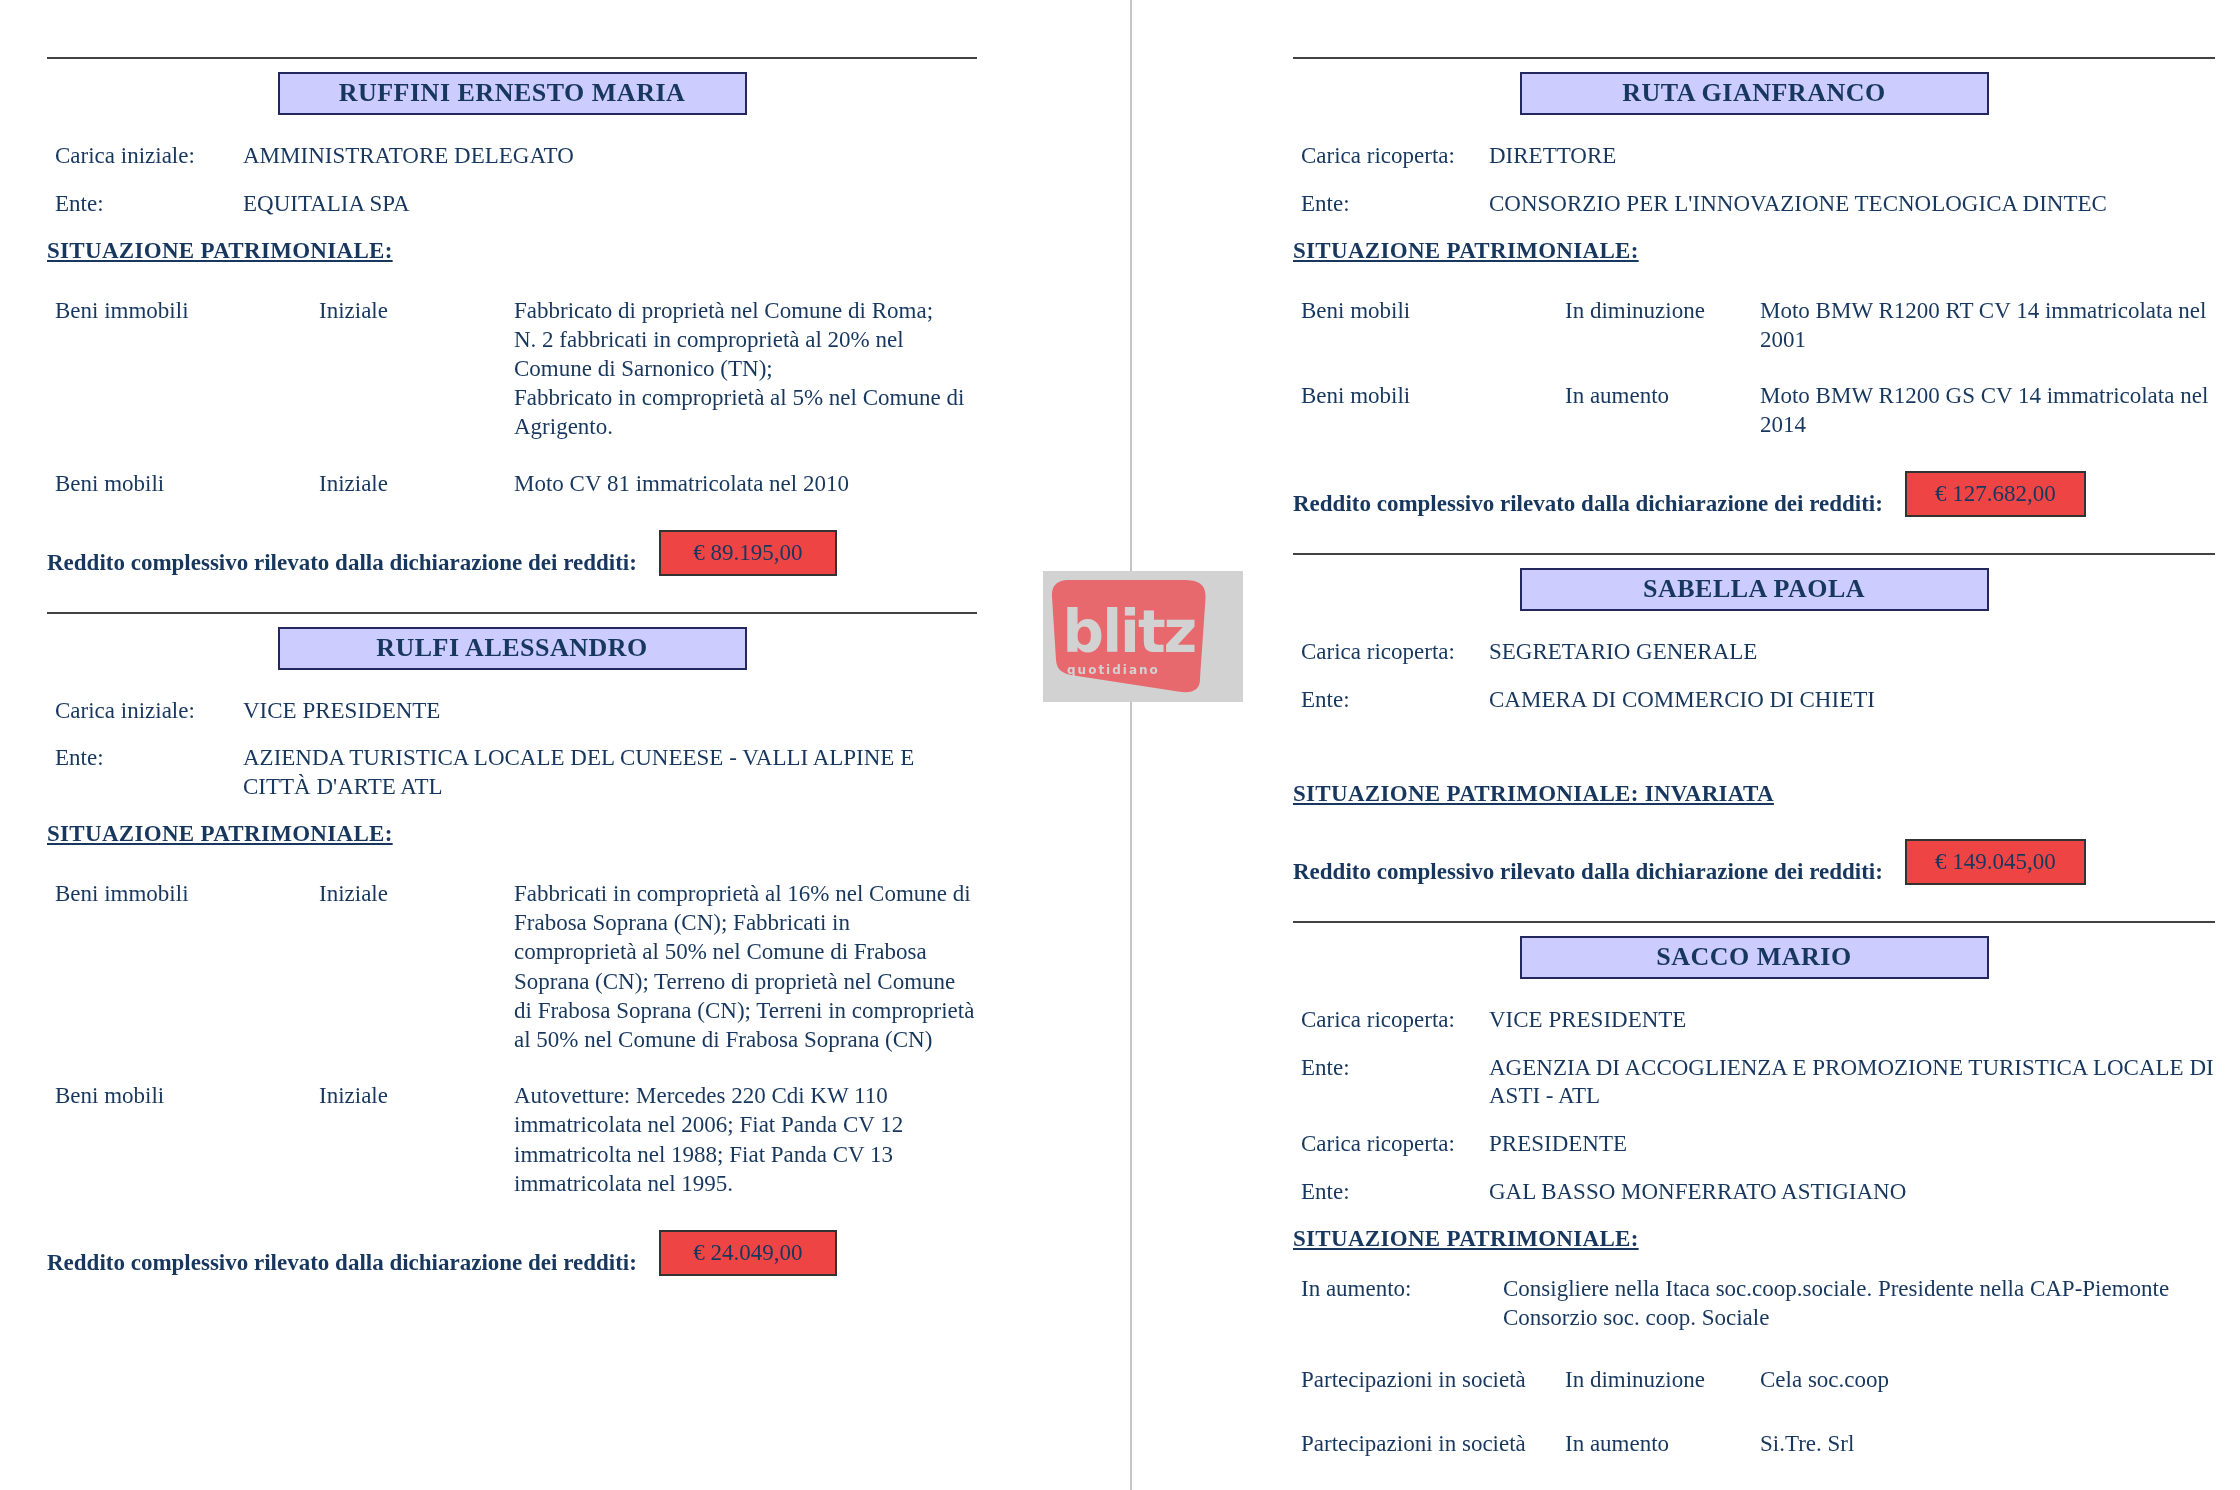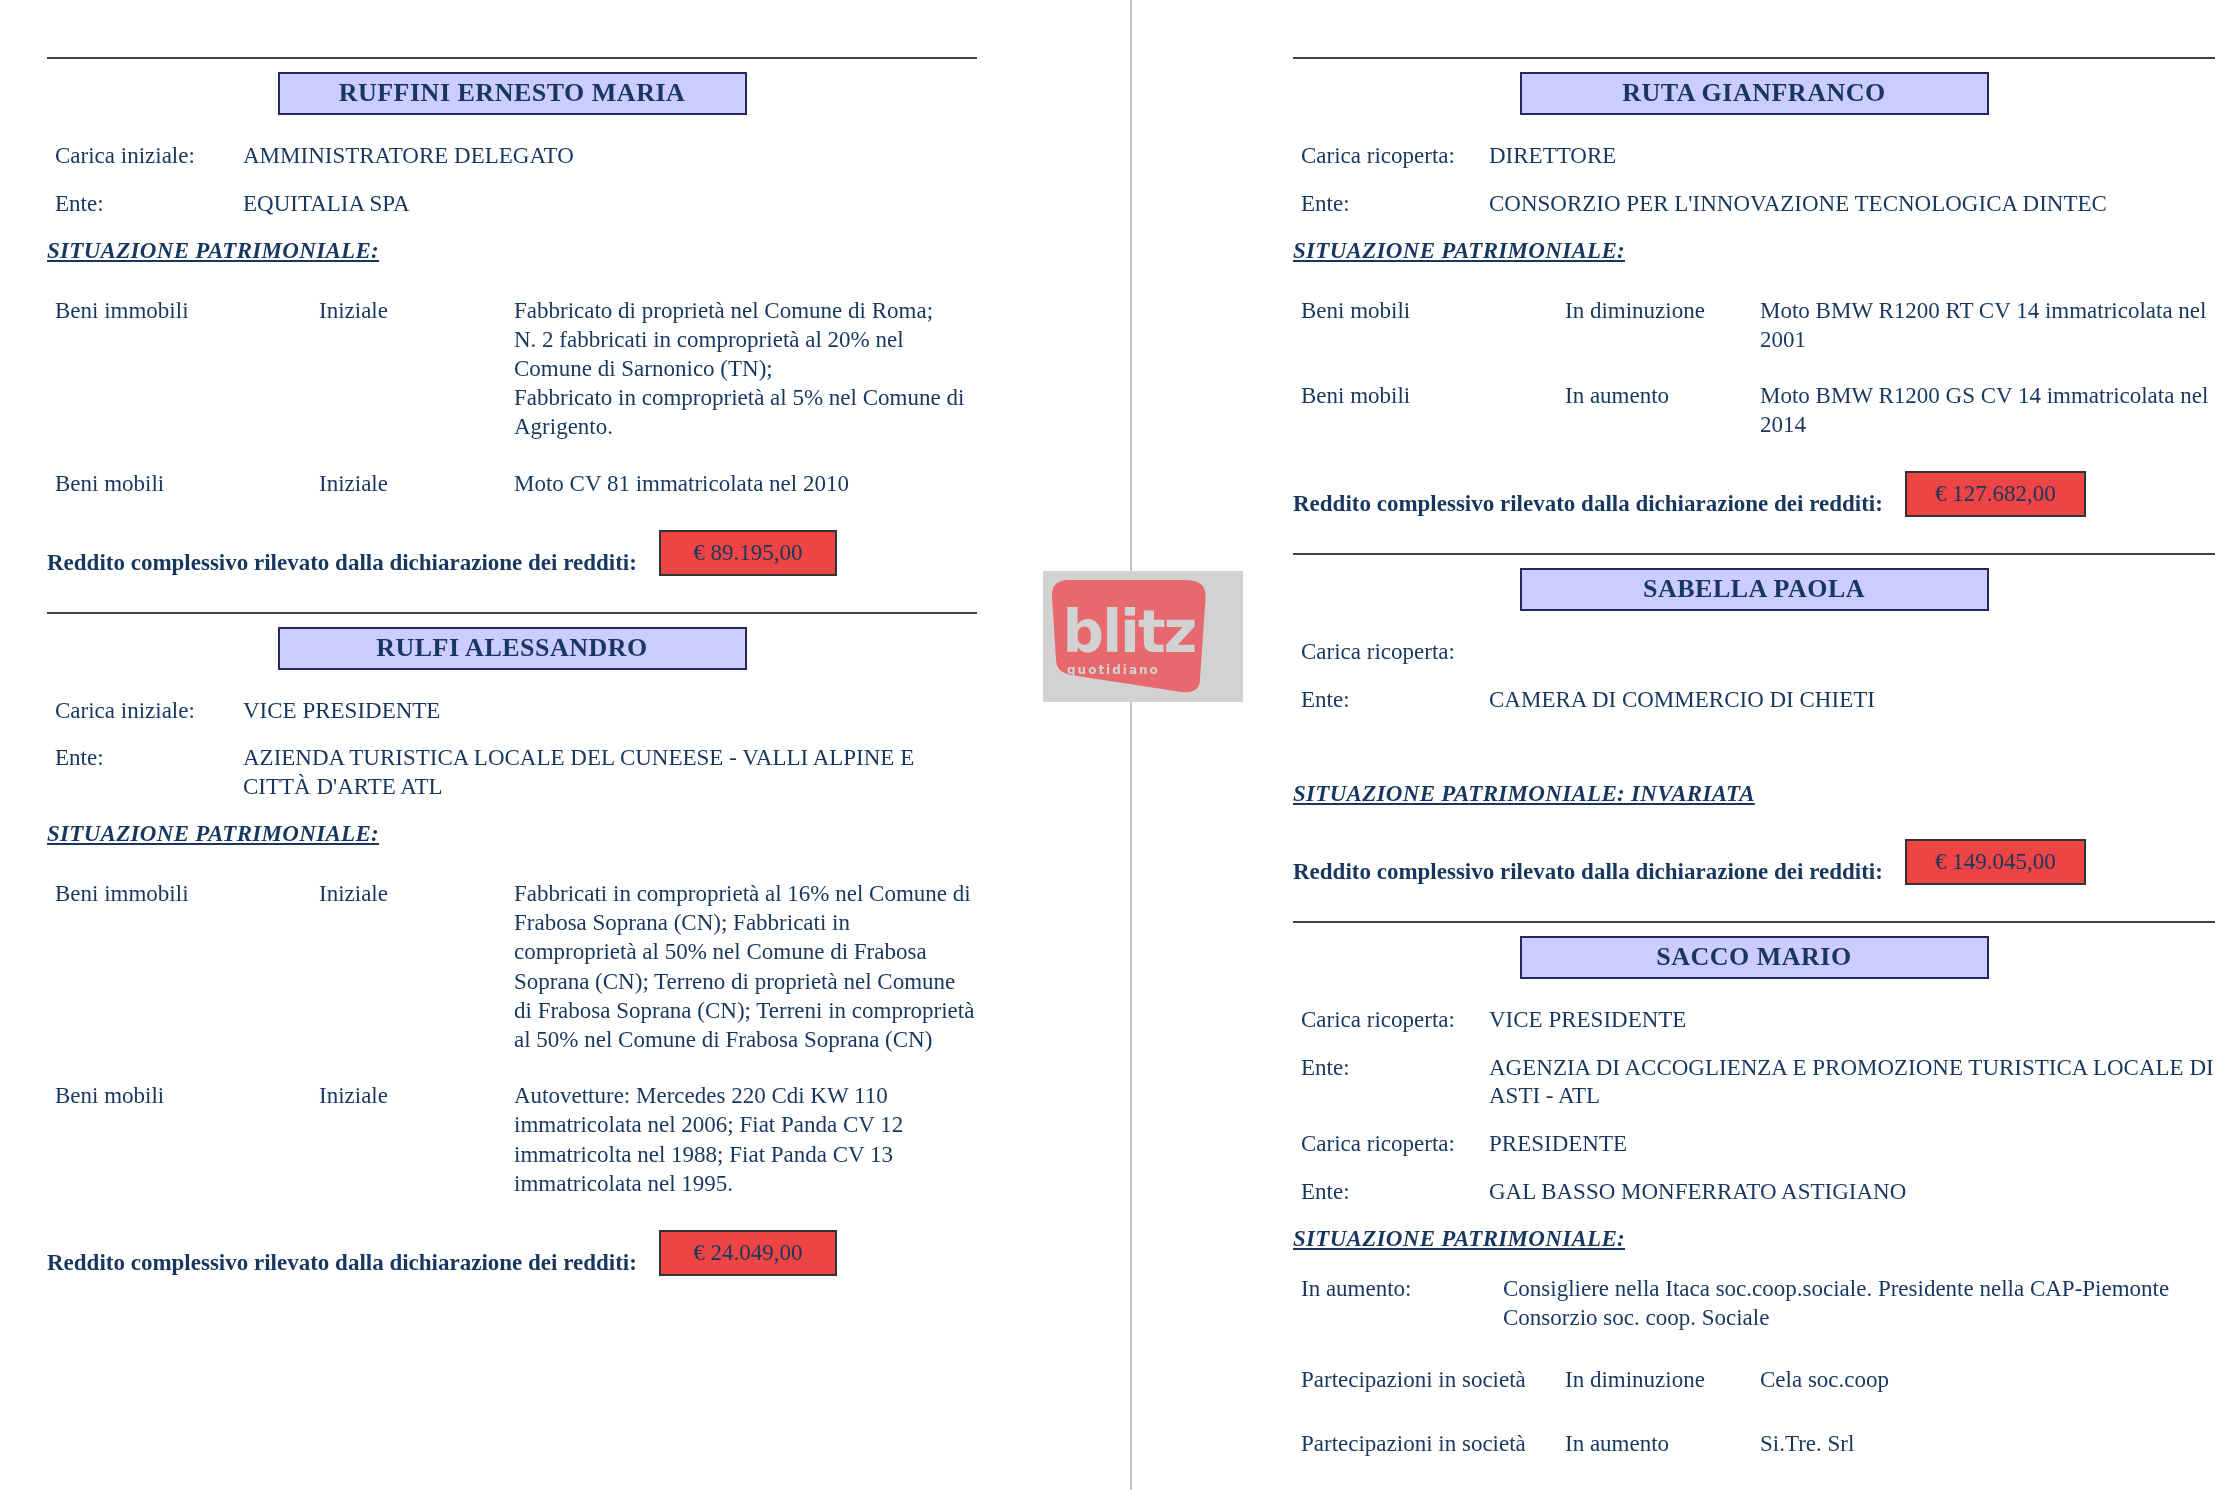--- a/index.html
+++ b/index.html
@@ -29,21 +29,21 @@
     background:#CCCCFF;border:2px solid #23295E;
     text-align:center;font-weight:bold;font-size:26px;
     padding:4px 0 5px 0;letter-spacing:0.5px;
   }
   .fields{margin-top:27px;}
   .field-row{
     display:grid;grid-template-columns:188px 1fr;
     margin:4px 0 19px 8px;line-height:1.25;
   }
   .situazione{
-    font-weight:bold;font-style:italic;text-decoration:underline;
+    font-weight:bold;text-decoration:underline;
     margin:4px 0 32px 0;letter-spacing:0.3px;
   }
   .situazione.gap-big{margin-top:66px;}
   .asset-row{
     display:grid;grid-template-columns:264px 195px 1fr;
     margin:0 0 27px 8px;line-height:1.27;
   }
   .a-desc{white-space:pre-line;}
   .esercizio{margin:0 0 16px 8px;}
   .aumento-row{
@@ -178,20 +178,21 @@
     </section>
 
     <section class="person mt-right-2">
       <hr class="rule">
       <div class="name-box">
         <span>SABELLA PAOLA</span>
       </div>
       <div class="fields">
         <div class="field-row">
           <span>Carica ricoperta:</span>
+          <span>SEGRETARIO GENERALE</span>
         </div>
         <div class="field-row">
           <span>Ente:</span>
           <span>CAMERA DI COMMERCIO DI CHIETI</span>
         </div>
       </div>
       <div class="situazione gap-big">SITUAZIONE PATRIMONIALE: INVARIATA</div>
       <div class="reddito-row" style="margin-top:16px;">
         <span class="r-label">Reddito complessivo rilevato dalla dichiarazione dei redditi:</span>
         <span class="r-box">€ 149.045,00</span>

